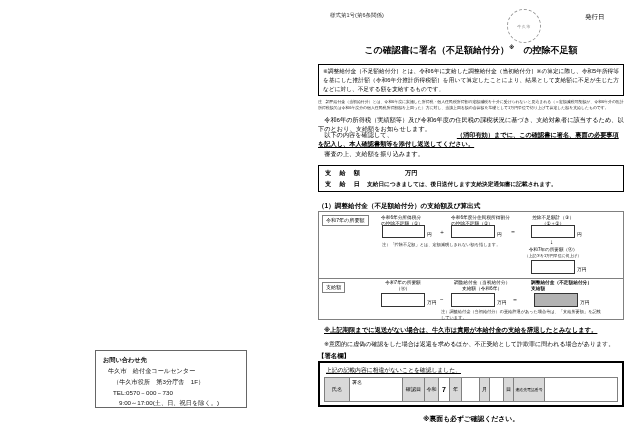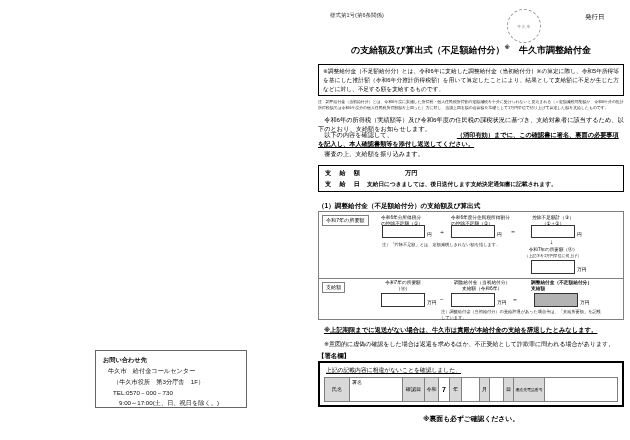--- a/index.html
+++ b/index.html
@@ -88,21 +88,21 @@
 
 <div class="page">
 
   <div class="abs form-no">様式第1号(第6条関係)</div>
   <div class="abs stamp">
     <span>牛久市</span>
   </div>
   <div class="abs issue">発行日</div>
 
   <div class="abs title">
-    <span>の支給額及び算出式（不足額給付分）</span><sup>※</sup><span>　牛久市調整給付金</span>
+    <span>この確認書に署名（不足額給付分）</span><sup>※</sup><span>　の控除不足額</span>
   </div>
 
   <div class="abs intro-box">※調整給付金（不足額給付分）とは、令和6年に支給した調整給付金（当初給付分）※の算定に際し、令和5年所得等を基にした推計額（令和6年分推計所得税額）を用いて算定したことにより、結果として支給額に不足が生じた方などに対し、不足する額を支給するものです。</div>
   <div class="abs footnote">注　調整給付金（当初給付分）とは、令和6年度に実施した所得税・個人住民税所得割の定額減税を十分に受けられないと見込まれる（＝定額減税可能額が、令和6年分の推計所得税額又は令和6年度分の個人住民税所得割額を上回った）方に対し、当該上回る額の合算額を基礎として1万円単位で切り上げて算定した額を支給したものです。</div>
 
   <div class="abs para1">　令和6年の所得税（実績額等）及び令和6年度の住民税の課税状況に基づき、支給対象者に該当するため、以下のとおり、支給額をお知らせします。</div>
   <div class="abs para2">
     <span>　以下の内容を確認して、</span><span class="blank-gap"></span><span class="bu">（消印有効）までに、この確認書に署名、裏面の必要事項を記入し、本人確認書類等を添付し返送してください。</span>
   </div>
   <div class="abs para3">　審査の上、支給額を振り込みます。</div>

